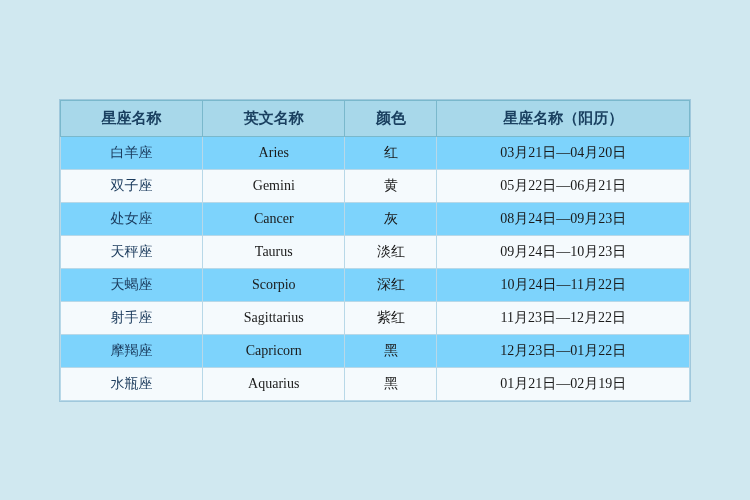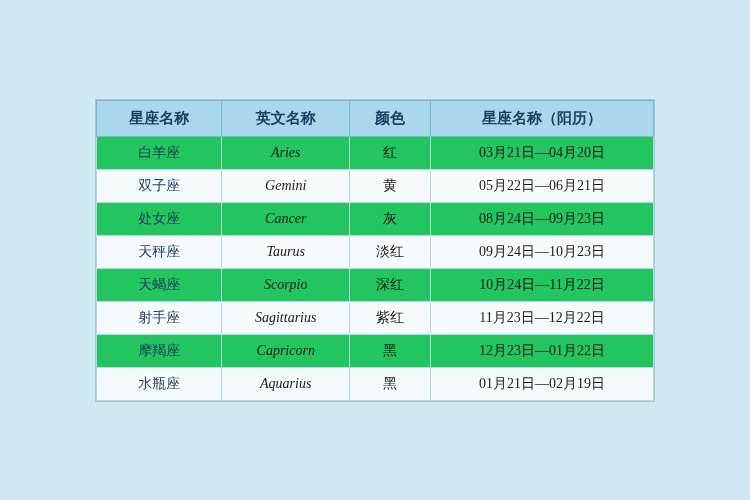--- a/index.html
+++ b/index.html
@@ -14,21 +14,21 @@
       background-color: #d0e8f0;
       display: flex;
       align-items: center;
       justify-content: center;
       font-family: "SimSun", "宋体", serif;
     }
 
     .table-container {
       background-color: #f0f8fc;
       border: 1px solid #a0c8dc;
-      width: 560px;
+      width: 632px;
     }
 
     table {
       width: 100%;
       border-collapse: collapse;
     }
 
     thead tr {
       background-color: #a8d8ea;
     }
@@ -36,42 +36,41 @@
     thead th {
       border: 1px solid #7ab8cc;
       padding: 8px 12px;
       text-align: center;
       font-size: 15px;
       font-weight: bold;
       color: #1a4060;
     }
 
     tbody tr {
-      background-color: #22c55e;
+      background-color: #7dd3fc;
     }
 
     tbody tr:nth-child(even) {
       background-color: #f5fafd;
     }
 
     tbody td {
       border: 1px solid #b8d8e8;
       padding: 7px 12px;
       text-align: center;
       font-size: 14px;
       color: #1a1a1a;
     }
 
     tbody td:first-child {
       color: #1a3a5c;
       font-weight: normal;
     }
 
     tbody td:nth-child(2) {
-      font-style: italic;
       color: #1a1a1a;
       text-align: center;
     }
   </style>
 </head>
 <body>
 
 <div class="table-container">
   <table>
     <thead>

